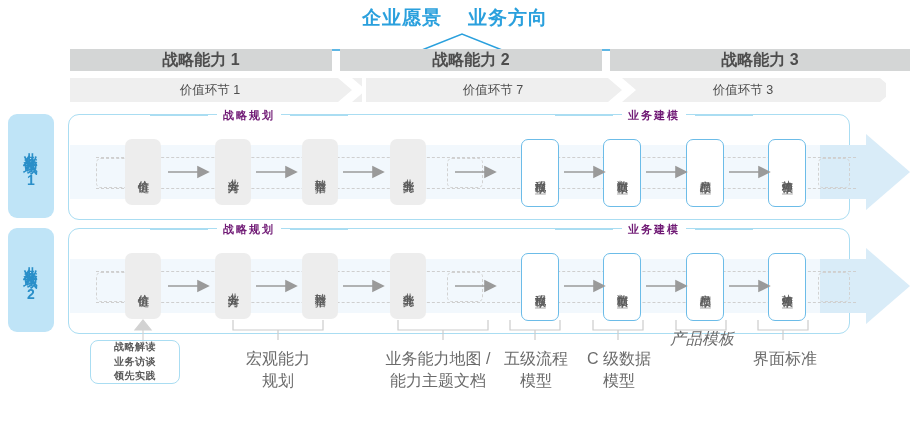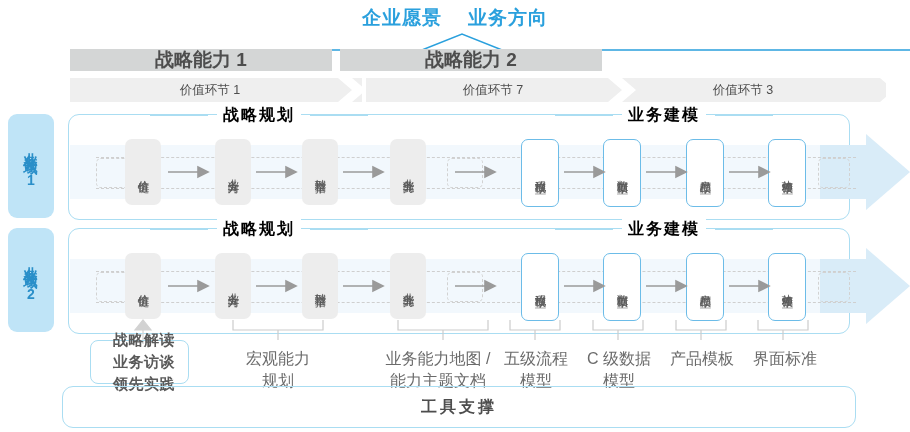--- a/index.html
+++ b/index.html
@@ -26,21 +26,21 @@
   }
 
   
   #connector{left:70px;top:32px;width:840px;height:22px;}
 
   
   .cap-bar{
     top:49px;height:22px;
     background:#d4d6d6;
     display:flex;align-items:center;justify-content:center;
-    font-size:19px;font-weight:bold;color:#4d4d4d;
+    font-size:16px;font-weight:bold;color:#4d4d4d;
   }
   
   .val-bar{
     top:78px;height:24px;
     background:#efefef;
     display:flex;align-items:center;justify-content:center;
     font-size:12.5px;color:#4d4d4d;
   }
   .val-bar .vtxt{position:relative;left:-6px;}
   .chev{top:78px;height:24px;width:30px;}
@@ -79,21 +79,21 @@
   }
 
   
   .sect-cap{
     height:18px;
     display:flex;align-items:center;gap:9px;
     background:transparent;
   }
   .sect-cap .ln{height:1.4px;background:#aaddf2;width:58px;}
   .sect-cap .tx{
-    font-size:16px;font-weight:bold;color:#000000;
+    font-size:11px;font-weight:bold;color:#701a75;
     letter-spacing:2px;white-space:nowrap;
     background:#ffffff;padding:0 6px;
   }
 
   
   .node{
     width:36px;
     border-radius:7px;
     display:flex;align-items:center;justify-content:center;
     font-size:11.5px;line-height:1.12;color:#595959;
@@ -109,23 +109,23 @@
     border-radius:5px;
     background:transparent;
   }
 
   
   .ann{
     font-size:16px;color:#6b6b6b;text-align:center;line-height:1.35;
   }
   .ann-box{
     border:1.2px solid #aaddf2;border-radius:8px;
-    font-size:15px;color:#5a5a5a;line-height:1.45;
-    display:flex;align-items:center;justify-content:center;
-    text-align:center;font-weight:bold;letter-spacing:.5px;padding-left:9px;
+    font-size:10px;color:#5a5a5a;line-height:1.45;
+    display:flex;align-items:center;justify-content:center;
+    text-align:center;font-weight:bold;letter-spacing:.5px;
   }
 
   
   #tool-box{
     left:62px;top:386px;width:792px;height:40px;
     border:1.4px solid #aaddf2;border-radius:11px;
     display:flex;align-items:center;justify-content:center;
   }
   #tool-box .t{
     font-size:16px;font-weight:bold;color:#4d4d4d;letter-spacing:3px;
@@ -143,20 +143,23 @@
 
   <svg class="abs" id="connector" viewBox="0 0 840 22">
     <path d="M0,18 L352,18 L392,2 L432,18 L840,18" fill="none" stroke="#2aa0dd" stroke-width="1.6"></path>
   </svg>
 
   <div class="abs cap-bar" style="left:70px;width:262px;">
     <span>战略能力 1</span>
   </div>
   <div class="abs cap-bar" style="left:340px;width:262px;">
     <span>战略能力 2</span>
+  </div>
+  <div class="abs cap-bar" style="left:610px;width:300px;">
+    <span>战略能力 3</span>
   </div>
 
   <div class="abs val-bar" style="left:70px;width:292px;">
     <span class="vtxt">价值环节 1</span>
   </div>
   <div class="abs val-bar" style="left:366px;width:266px;">
     <span class="vtxt">价值环节 7</span>
   </div>
   <div class="abs val-bar" style="left:612px;width:274px;">
     <span class="vtxt">价值环节 3</span>
@@ -351,24 +354,21 @@
 能力主题文档</span>
   </div>
   <div class="abs ann" style="left:495px;top:348px;width:82px;">
     <span style="white-space:pre-line;">五级流程
 模型</span>
   </div>
   <div class="abs ann" style="left:578px;top:348px;width:82px;">
     <span style="white-space:pre-line;">C 级数据
 模型</span>
   </div>
-  <div class="abs ann" style="left:661px;top:348px;width:82px;">
+  <div class="abs ann" style="left:661px;top:328px;width:82px;font-style:italic;">
     <span style="white-space:pre-line;">产品模板</span>
   </div>
   <div class="abs ann" style="left:744px;top:348px;width:82px;">
     <span style="white-space:pre-line;">界面标准</span>
   </div>
 
-  <div class="abs" id="tool-box">
-    <span class="t">工具支撑</span>
-  </div>
 
 </div>
 
 </body></html>

